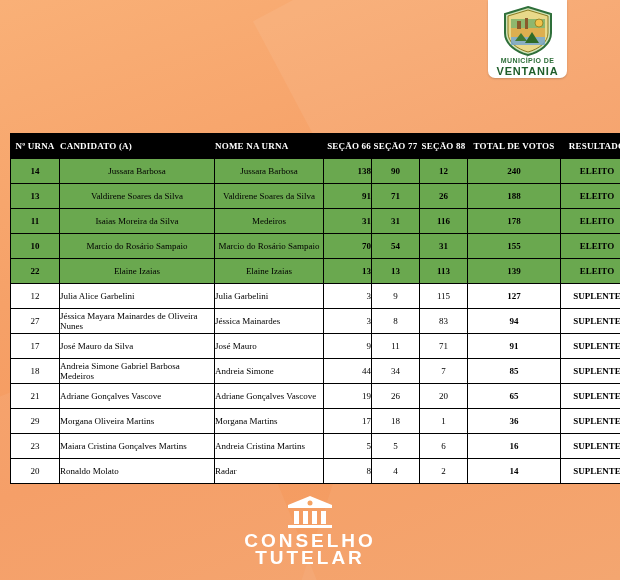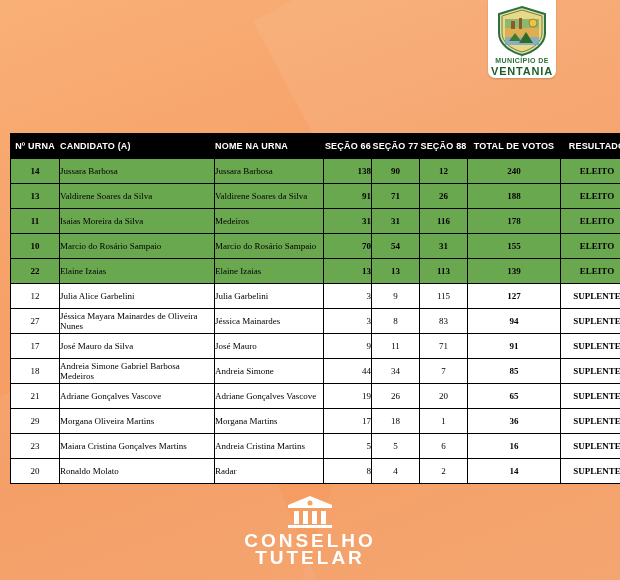--- a/index.html
+++ b/index.html
@@ -45,21 +45,21 @@
     background: rgba(255,255,255,0.05);
     transform: rotate(18deg);
     pointer-events: none;
   }
 
   
   .crest-box {
     position: absolute;
     top: 0;
     left: 488px;
-    width: 68px;
+    width: 79px;
     height: 78px;
     background: #ffffff;
     border-radius: 0 0 7px 7px;
     box-shadow: 0 1px 2px rgba(0,0,0,0.18);
     text-align: center;
   }
   .crest-shield {
     margin: 5px auto 0;
     display: block;
   }
@@ -97,21 +97,21 @@
   table.results td {
     border: 1px solid #000000;
     font-size: 9px;
     padding: 0;
     height: 24px;
     vertical-align: middle;
   }
   thead th {
     background: #000000;
     color: #ffffff;
-    font-family: Liberation Sans, sans-serif;
+    font-family: Liberation Serif, serif;
     font-weight: bold;
     font-size: 8.5px;
     text-align: center;
     height: 20px;
     letter-spacing: 0.2px;
   }
   .col-urna    { width: 48px;  text-align: center; }
   .col-cand    { width: 154px; text-align: left;  padding-left: 5px; }
   .col-nome    { width: 108px; text-align: left;  padding-left: 5px; }
   .col-s66     { width: 47px;  text-align: right; }
@@ -121,20 +121,21 @@
   .col-result  { width: 72px;  text-align: center; font-weight: bold; font-size: 8.5px; }
 
   tbody tr.elected td {
     background: #6aa84f;
     color: #000000;
     font-weight: bold;
   }
   tbody tr.elected td.col-cand,
   tbody tr.elected td.col-nome {
     font-weight: normal;
+    text-align: center;
   }
   tbody tr.substitute td {
     background: #ffffff;
     color: #000000;
   }
   tbody tr.substitute td.col-urna {
     font-weight: normal;
   }
   tbody tr td.col-total,
   tbody tr td.col-result {

